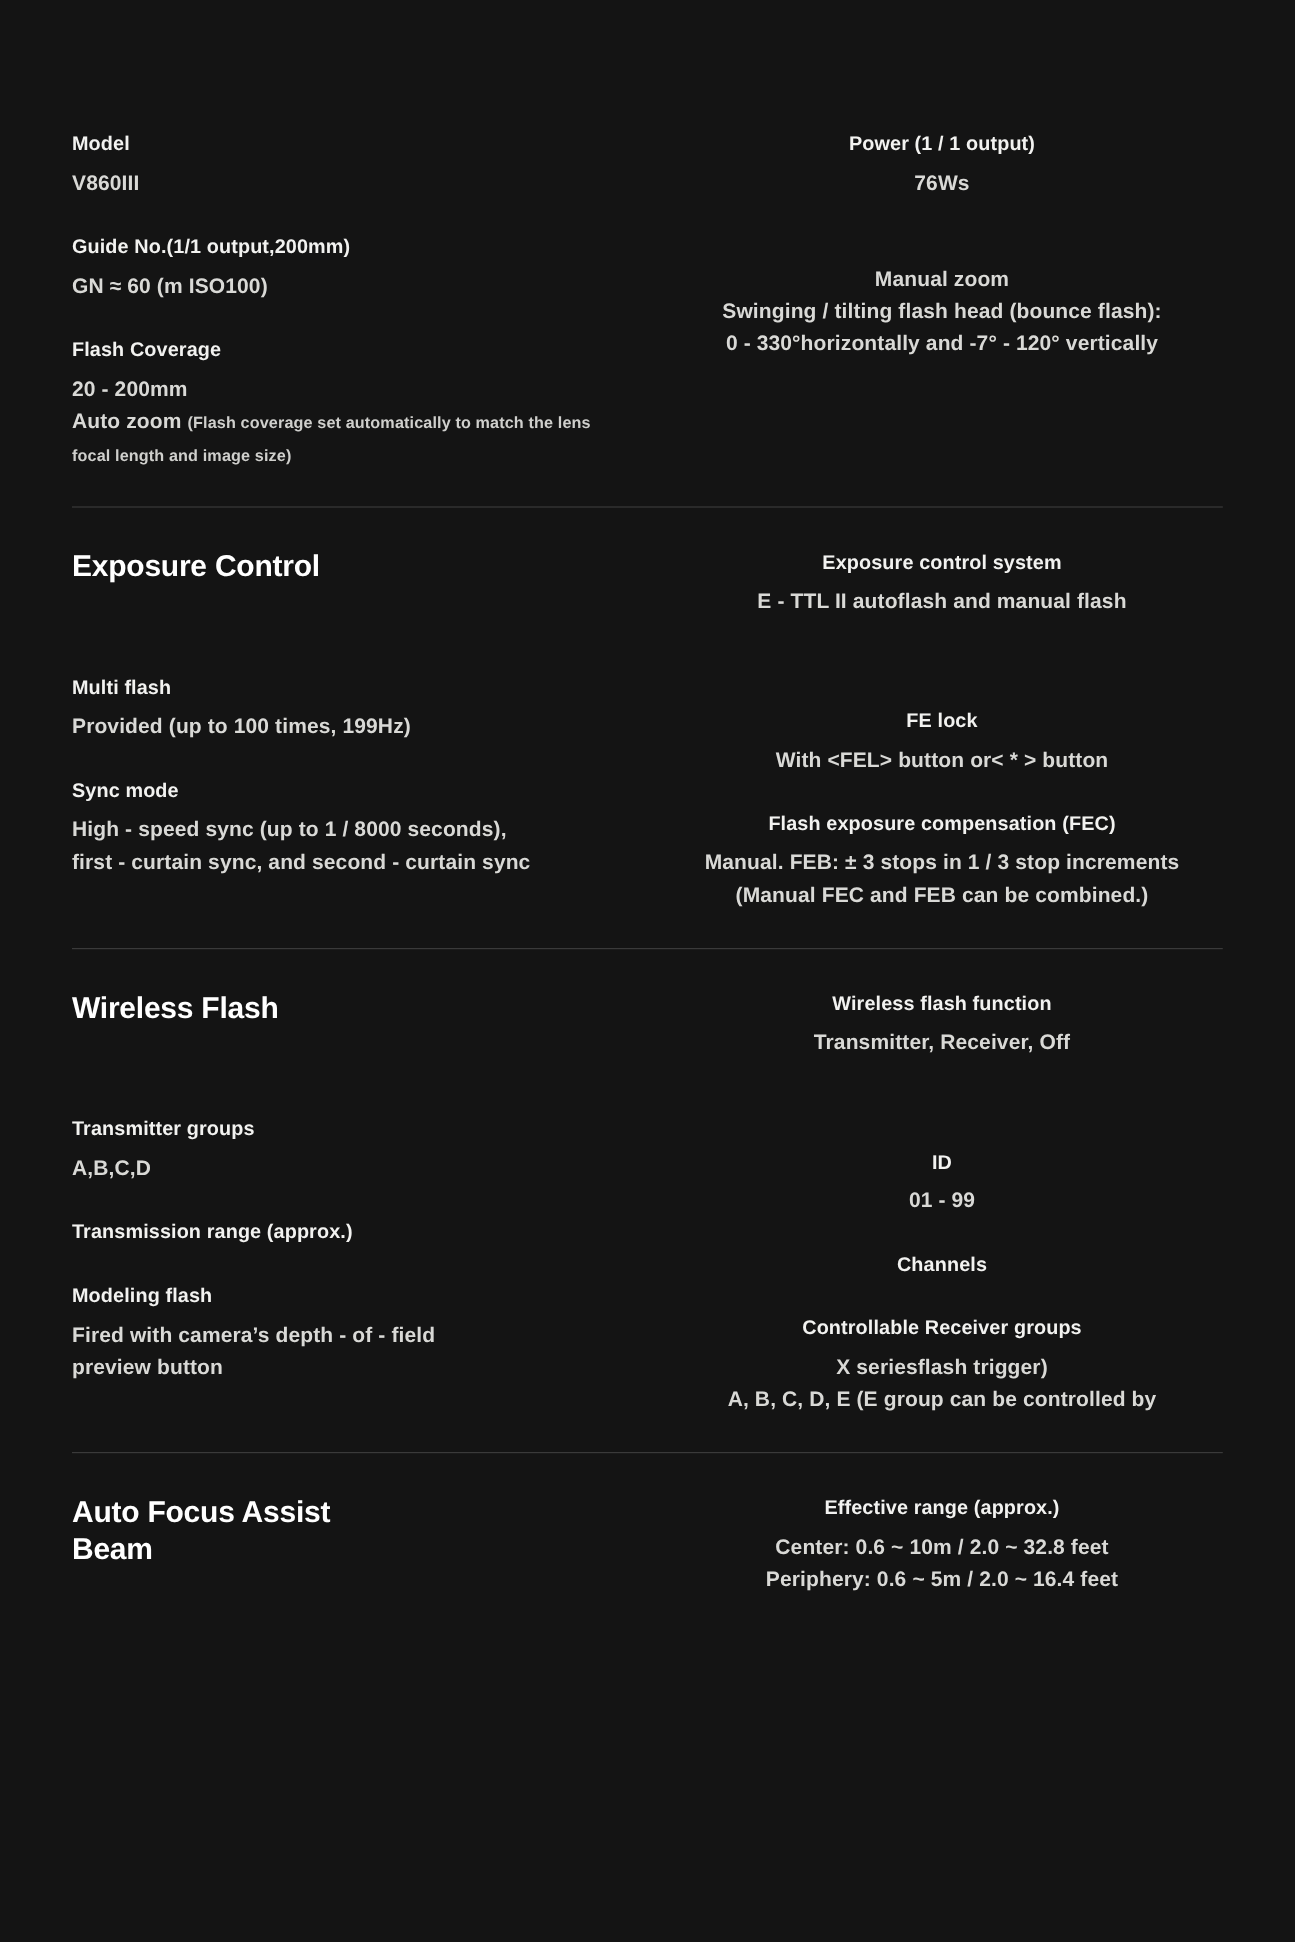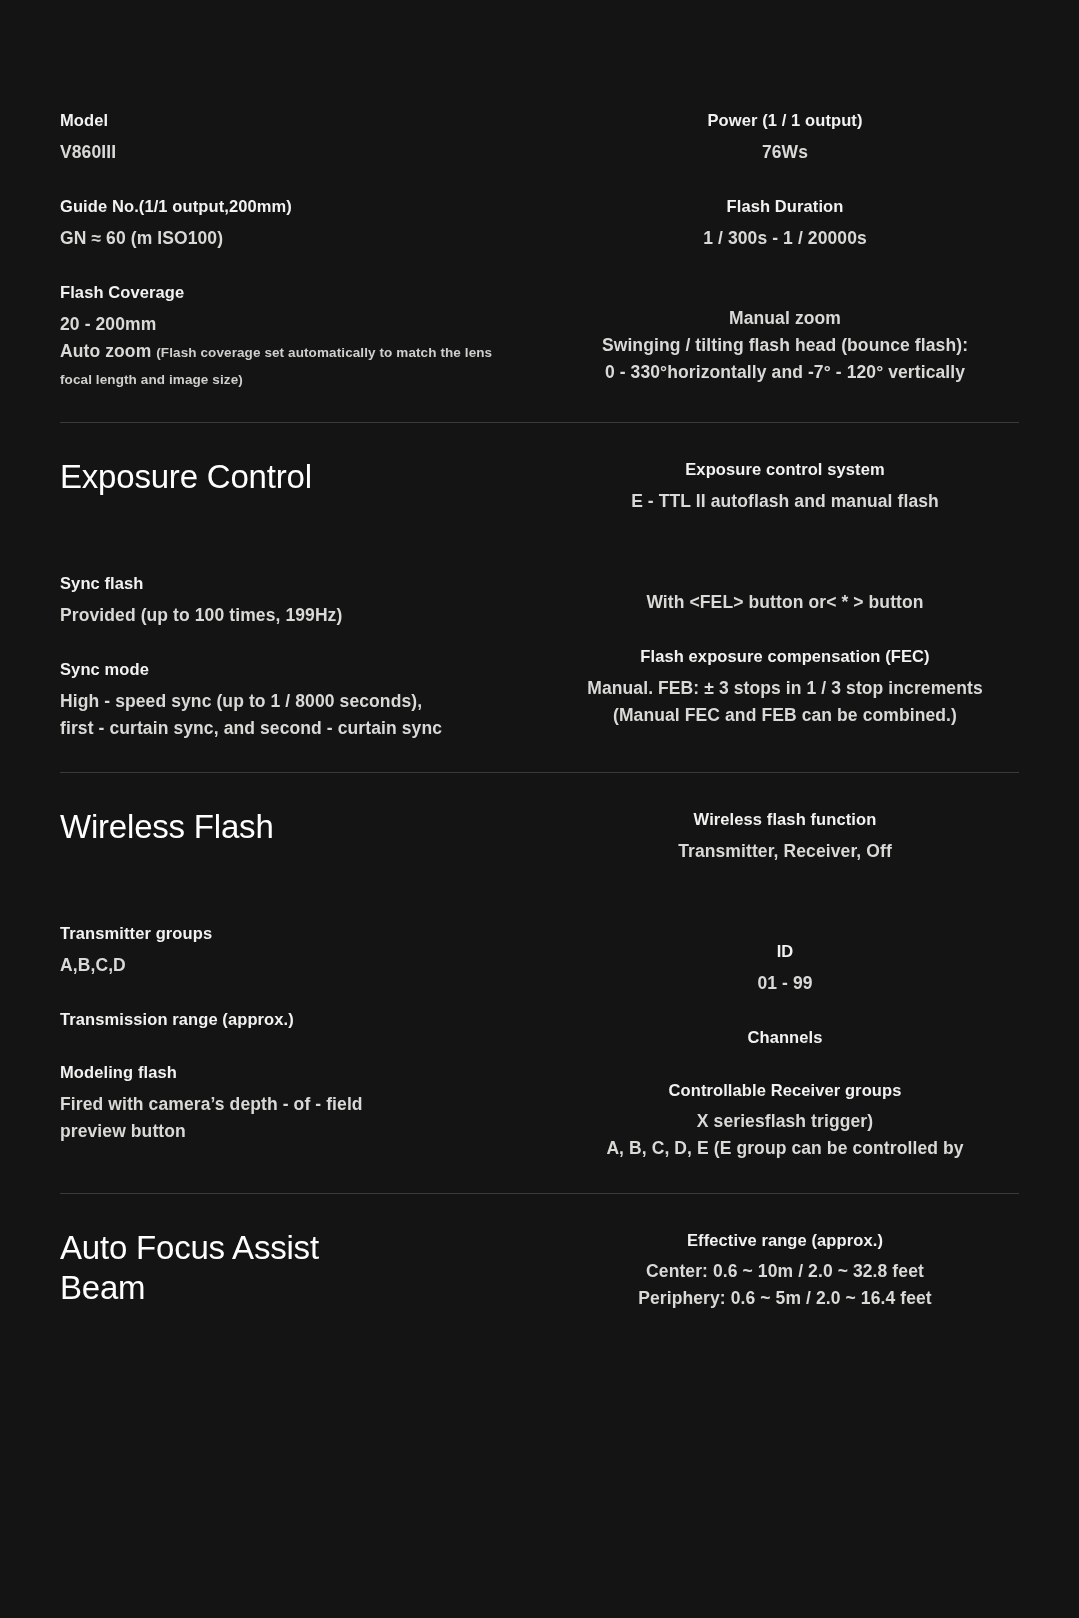--- a/index.html
+++ b/index.html
@@ -48,22 +48,22 @@
     line-height: 1.55;
     letter-spacing: 0.1px;
   }
   .value .small {
     font-size: 13.5px;
     color: #cfcfcc;
   }
   .spacer-line { height: 1.55em; }
 
   .section-title {
-    font-size: 33px;
-    font-weight: normal;
+    font-size: 25px;
+    font-weight: bold;
     color: #ffffff;
     line-height: 1.22;
     letter-spacing: -0.2px;
     margin: 0;
   }
 
   .divider {
     border: 0;
     border-top: 1px solid #3a3a3a;
     margin: 30px 0 34px 0;
@@ -103,24 +103,20 @@
 
     </div>
 
     <div class="col-right">
 
       <div class="block">
         <div class="label">Power (1 / 1 output)</div>
         <div class="value">76Ws</div>
       </div>
 
-      <div class="block">
-        <div class="label">Flash Duration</div>
-        <div class="value">1 / 300s - 1 / 20000s</div>
-      </div>
 
       <div class="block tight">
         <div class="spacer-line"></div>
         <div class="value">Manual zoom</div>
         <div class="value">Swinging / tilting flash head (bounce flash):</div>
         <div class="value">0 - 330°horizontally and -7° - 120° vertically</div>
       </div>
 
     </div>
   </div>
@@ -130,40 +126,41 @@
   <div class="grid">
 
     <div class="col-left">
       <div class="block">
         <h2 class="section-title">Exposure Control</h2>
       </div>
 
       <div class="gap-med"></div>
 
       <div class="block">
-        <div class="label">Sync flash</div>
+        <div class="label">Multi flash</div>
         <div class="value">Provided (up to 100 times, 199Hz)</div>
       </div>
 
       <div class="block tight">
         <div class="label">Sync mode</div>
         <div class="value">High - speed sync (up to 1 / 8000 seconds),</div>
         <div class="value">first - curtain sync, and second - curtain sync</div>
       </div>
     </div>
 
     <div class="col-right">
       <div class="block">
         <div class="label">Exposure control system</div>
         <div class="value">E - TTL II autoflash and manual flash</div>
       </div>
 
       <div class="gap-med"></div>
 
       <div class="block">
+        <div class="label">FE lock</div>
         <div class="value">With &lt;FEL&gt; button or&lt; * &gt; button</div>
       </div>
 
       <div class="block tight">
         <div class="label">Flash exposure compensation (FEC)</div>
         <div class="value">Manual. FEB: ± 3 stops in 1 / 3 stop increments</div>
         <div class="value">(Manual FEC and FEB can be combined.)</div>
       </div>
     </div>
   </div>

